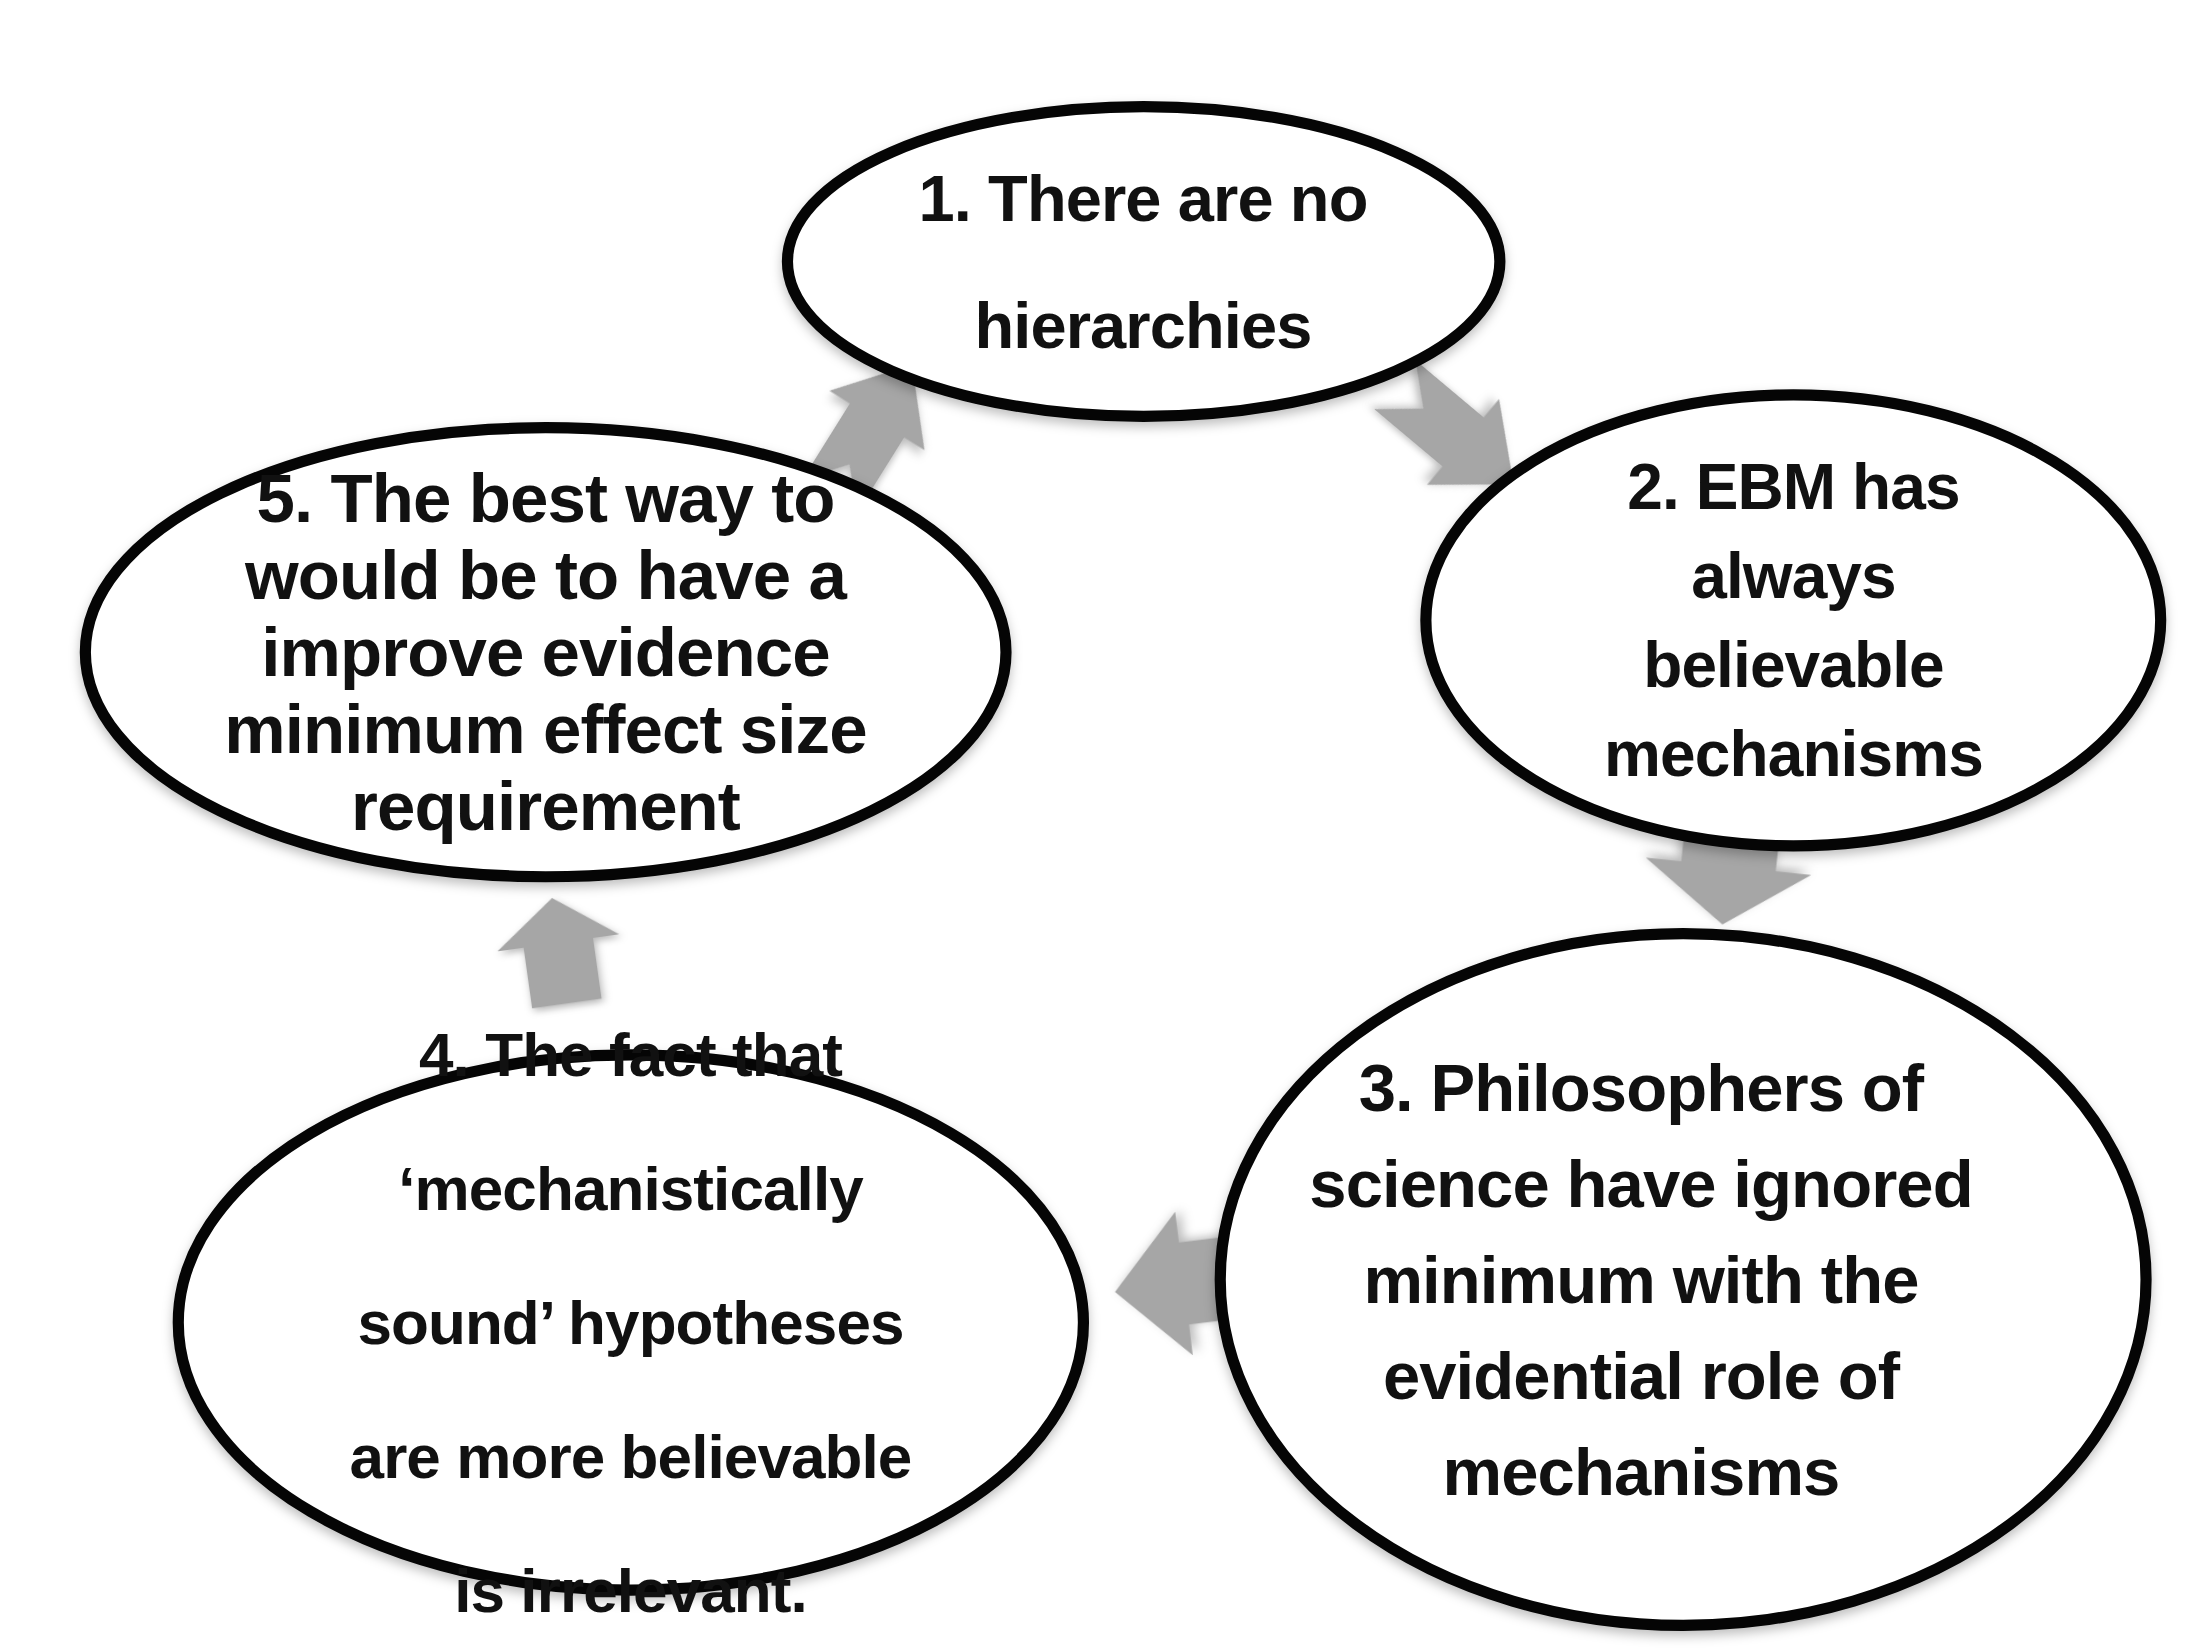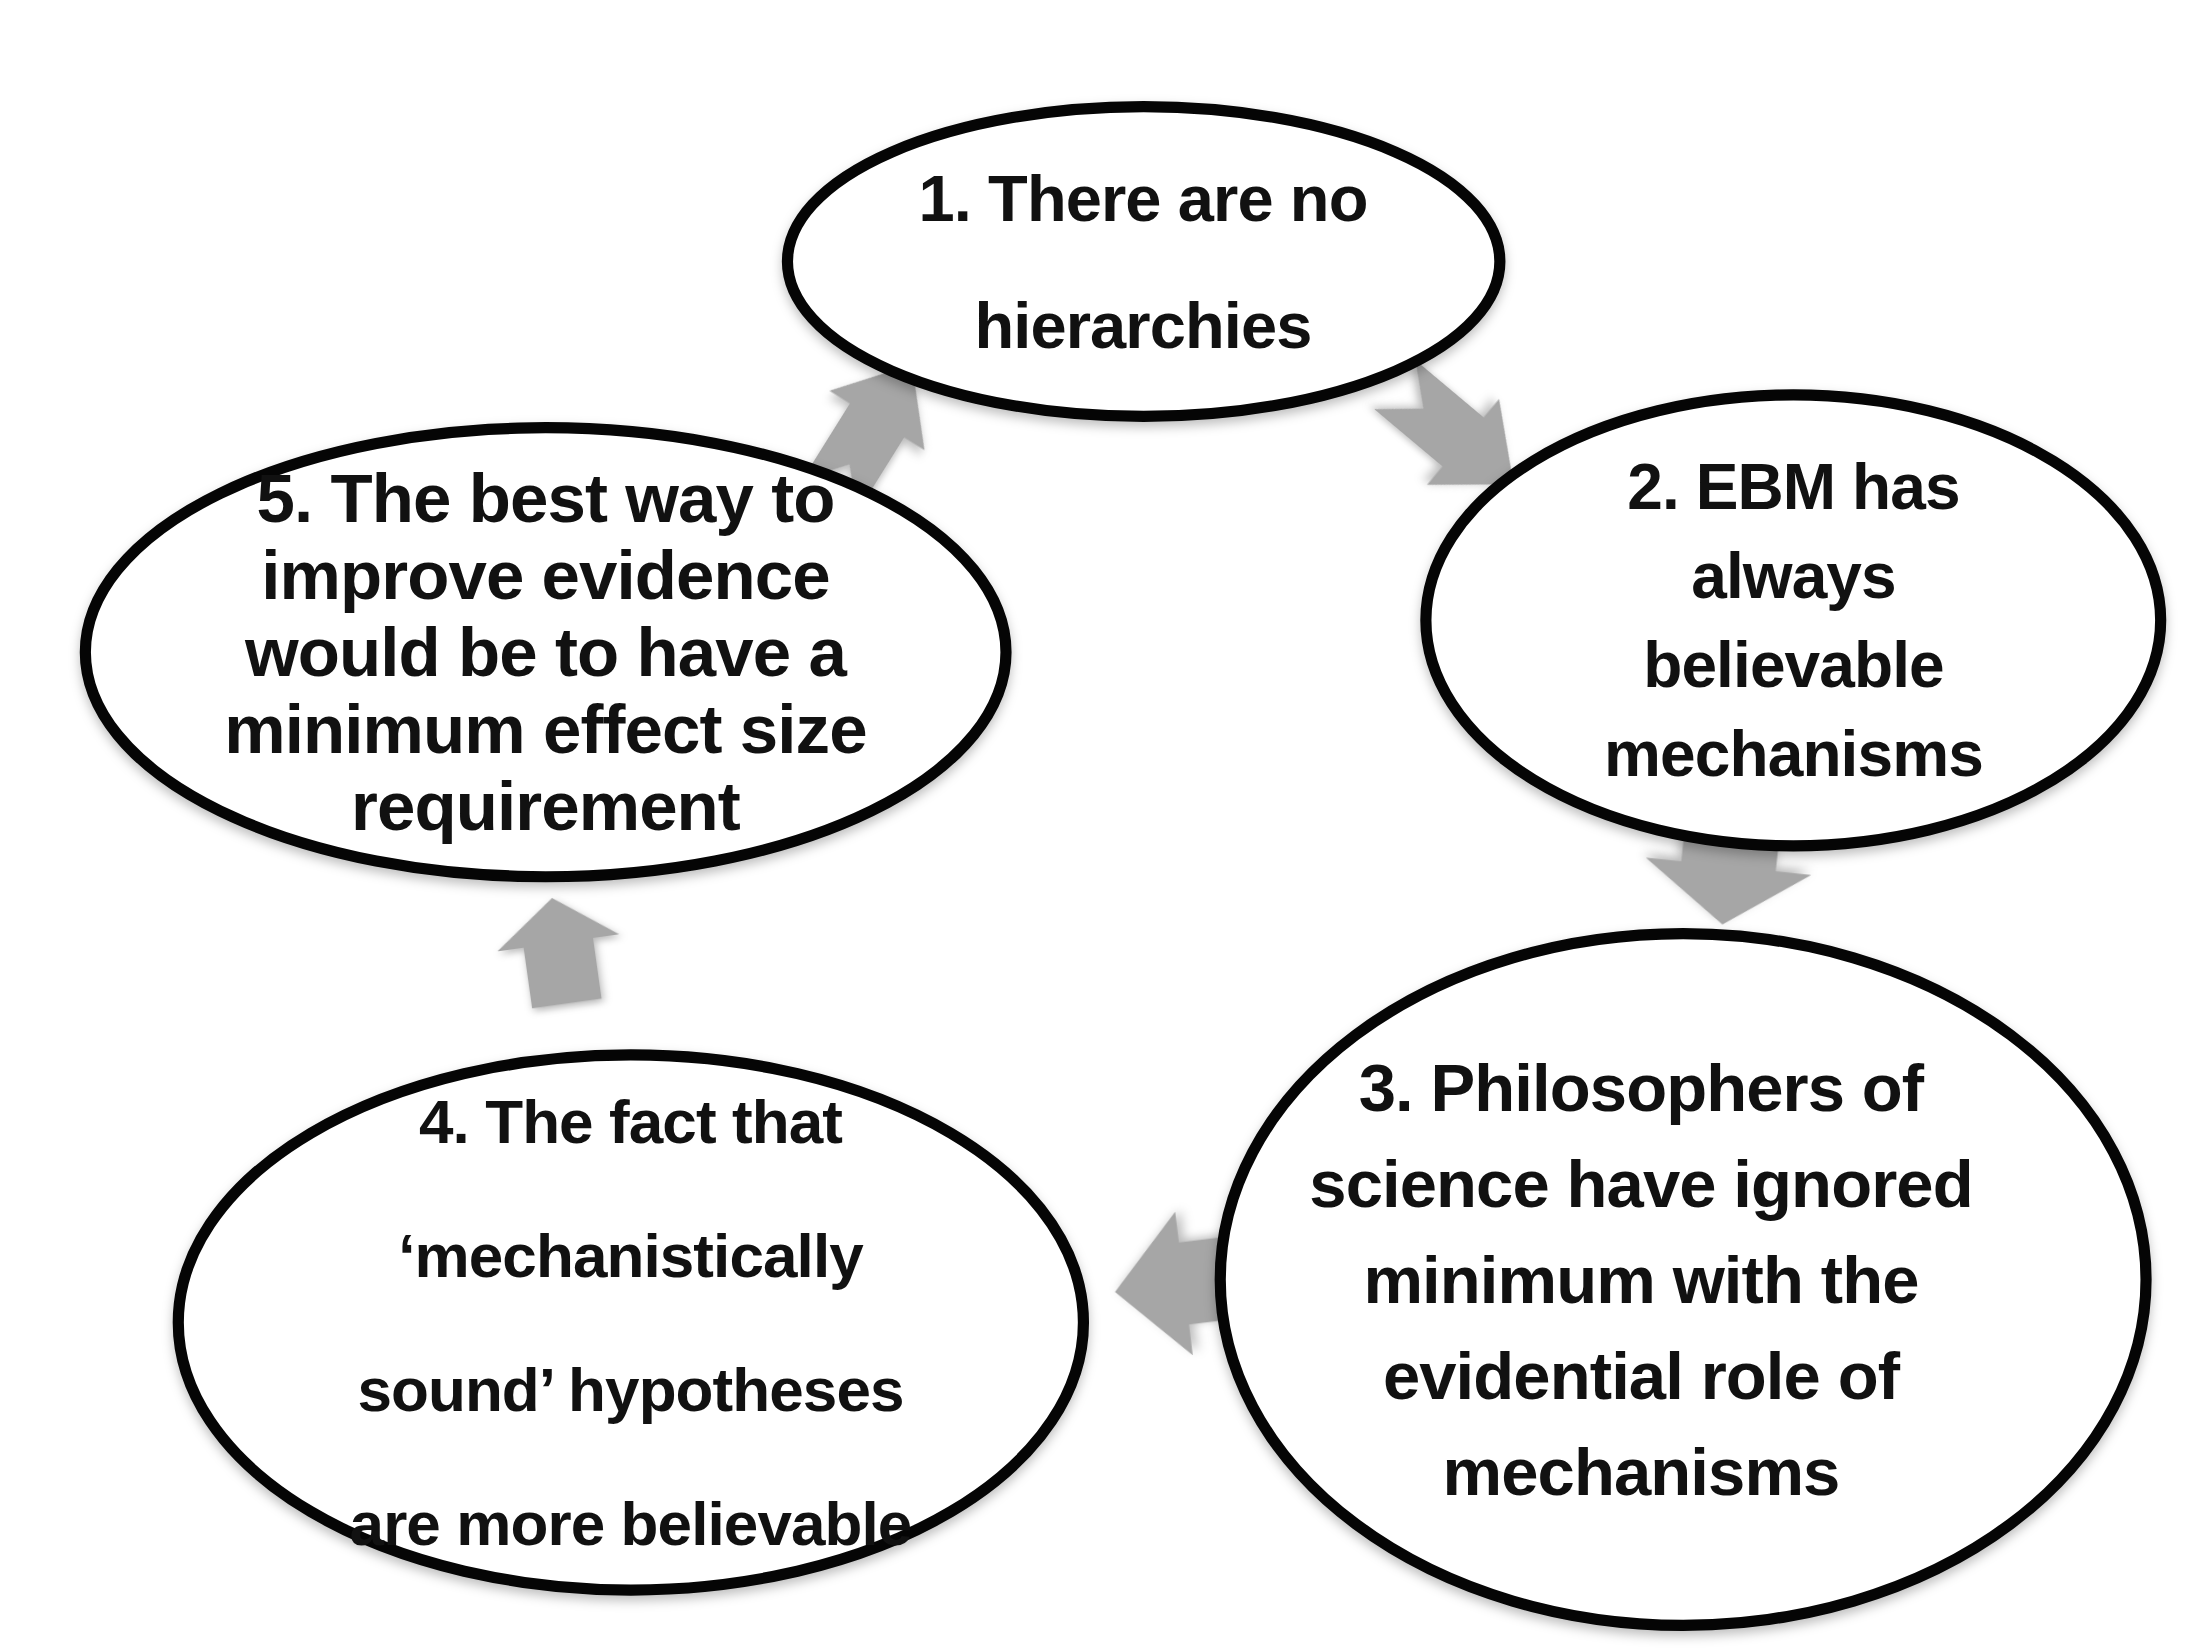--- a/index.html
+++ b/index.html
@@ -84,24 +84,25 @@
     <div class="line">minimum with the</div>
     <div class="line">evidential role of</div>
     <div class="line">mechanisms</div>
   </div>
 
   <div class="label label-4">
     <div class="line">4. The fact that</div>
     <div class="line">‘mechanistically</div>
     <div class="line">sound’ hypotheses</div>
     <div class="line">are more believable</div>
+    <div class="line">is irrelevant.</div>
   </div>
 
   <div class="label label-5">
     <div class="line">5. The best way to</div>
+    <div class="line">would be to have a</div>
     <div class="line">improve evidence</div>
-    <div class="line">would be to have a</div>
     <div class="line">minimum effect size</div>
     <div class="line">requirement</div>
   </div>
 
 </div>
 
 
 </body></html>

